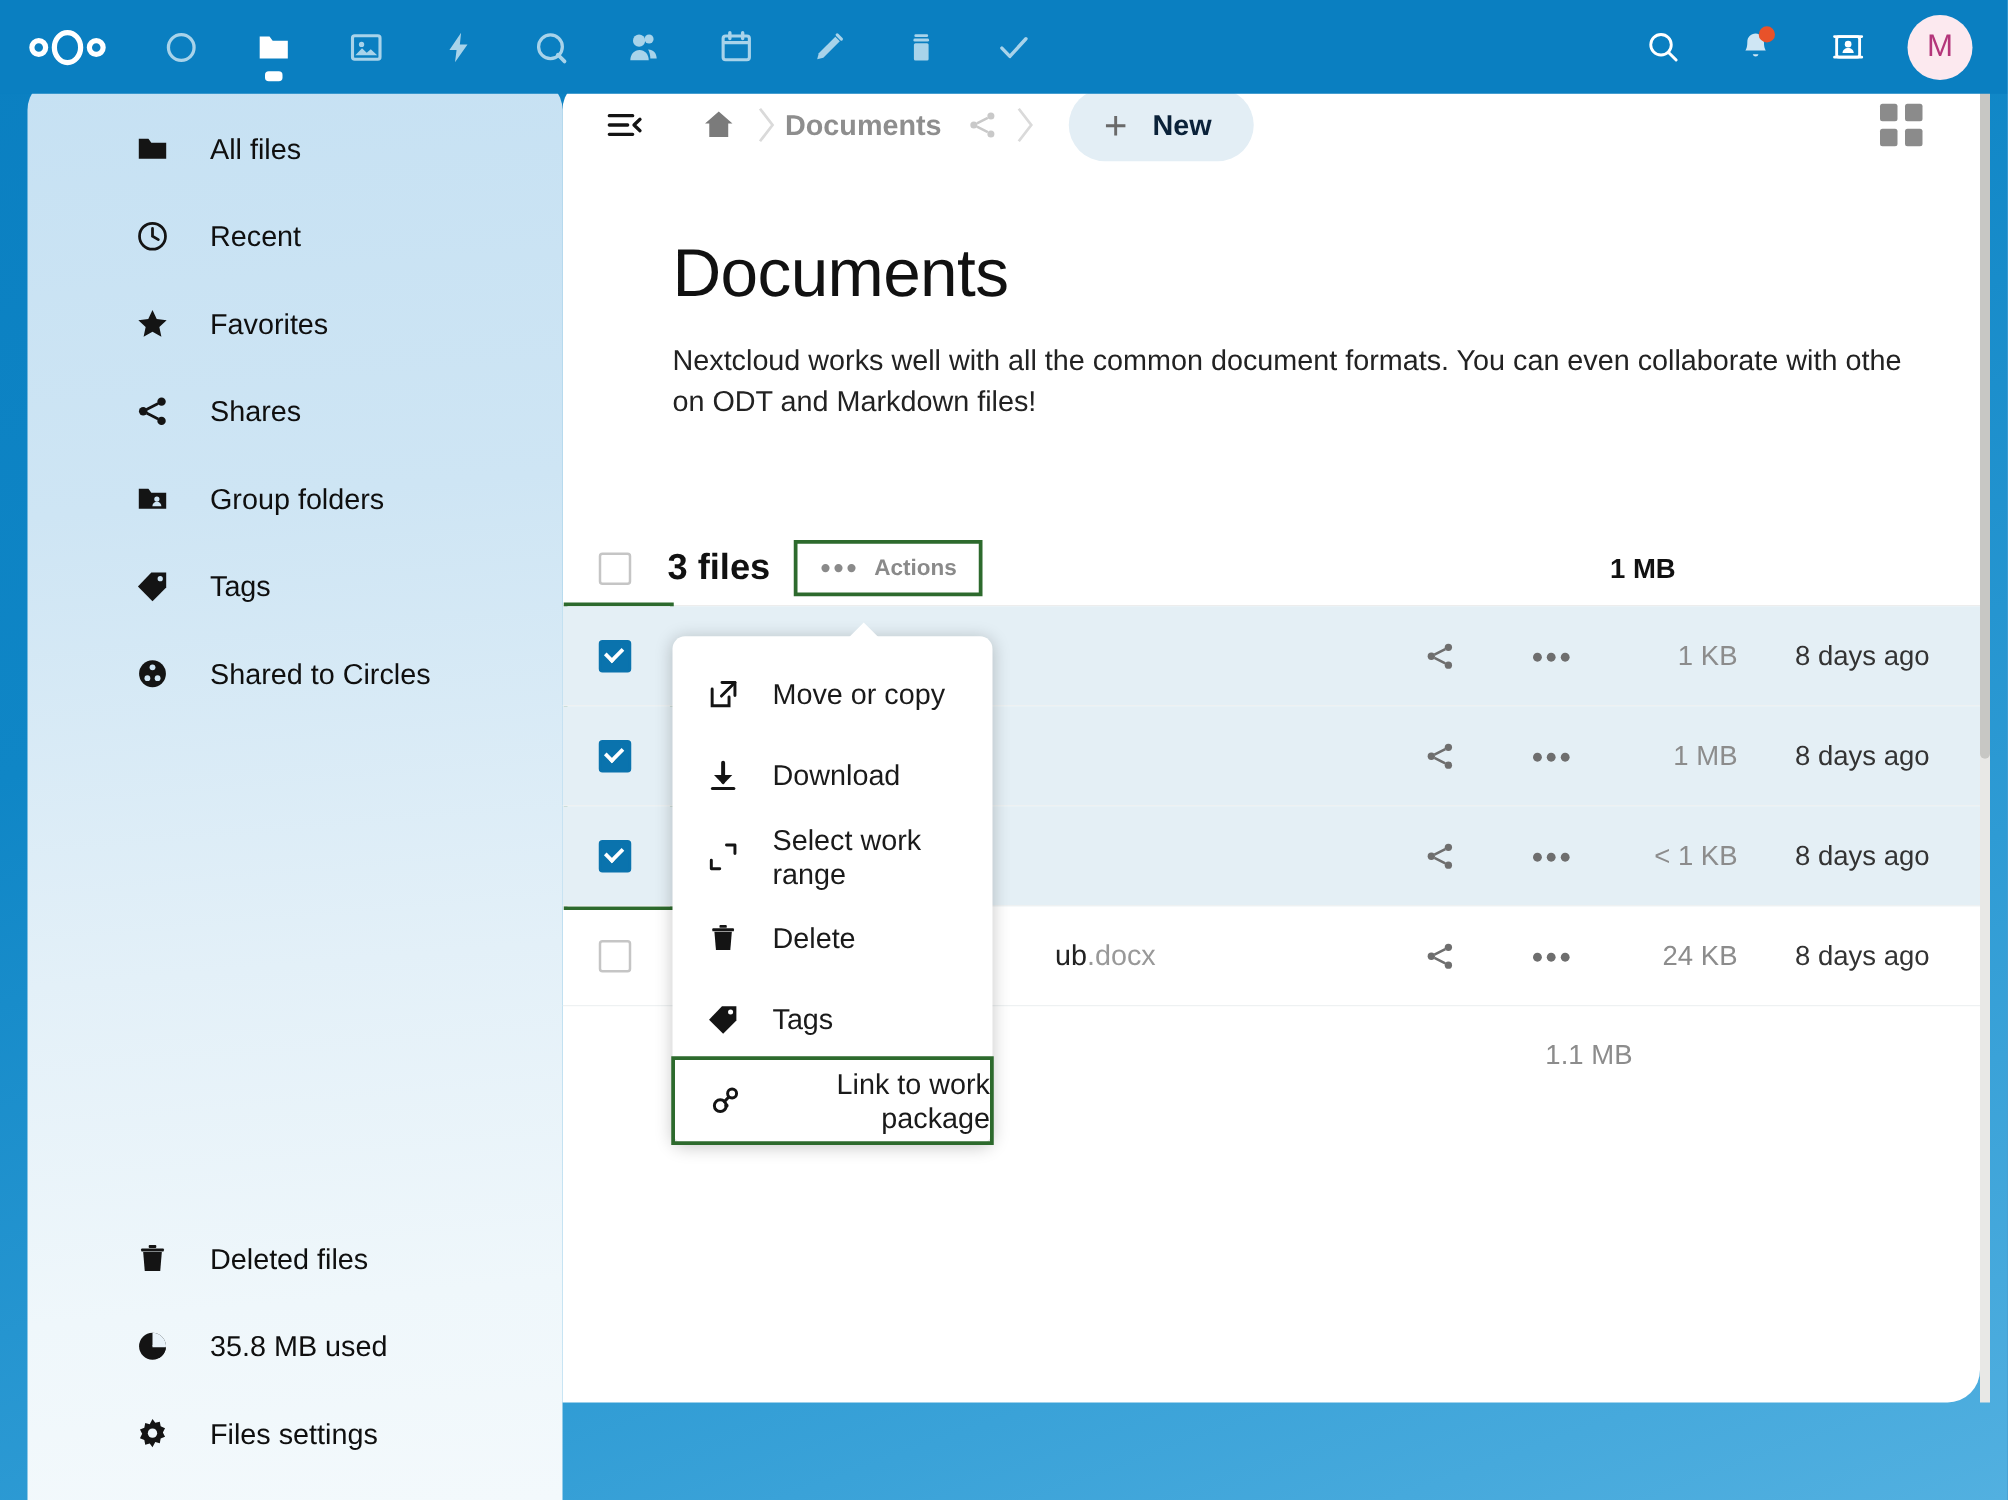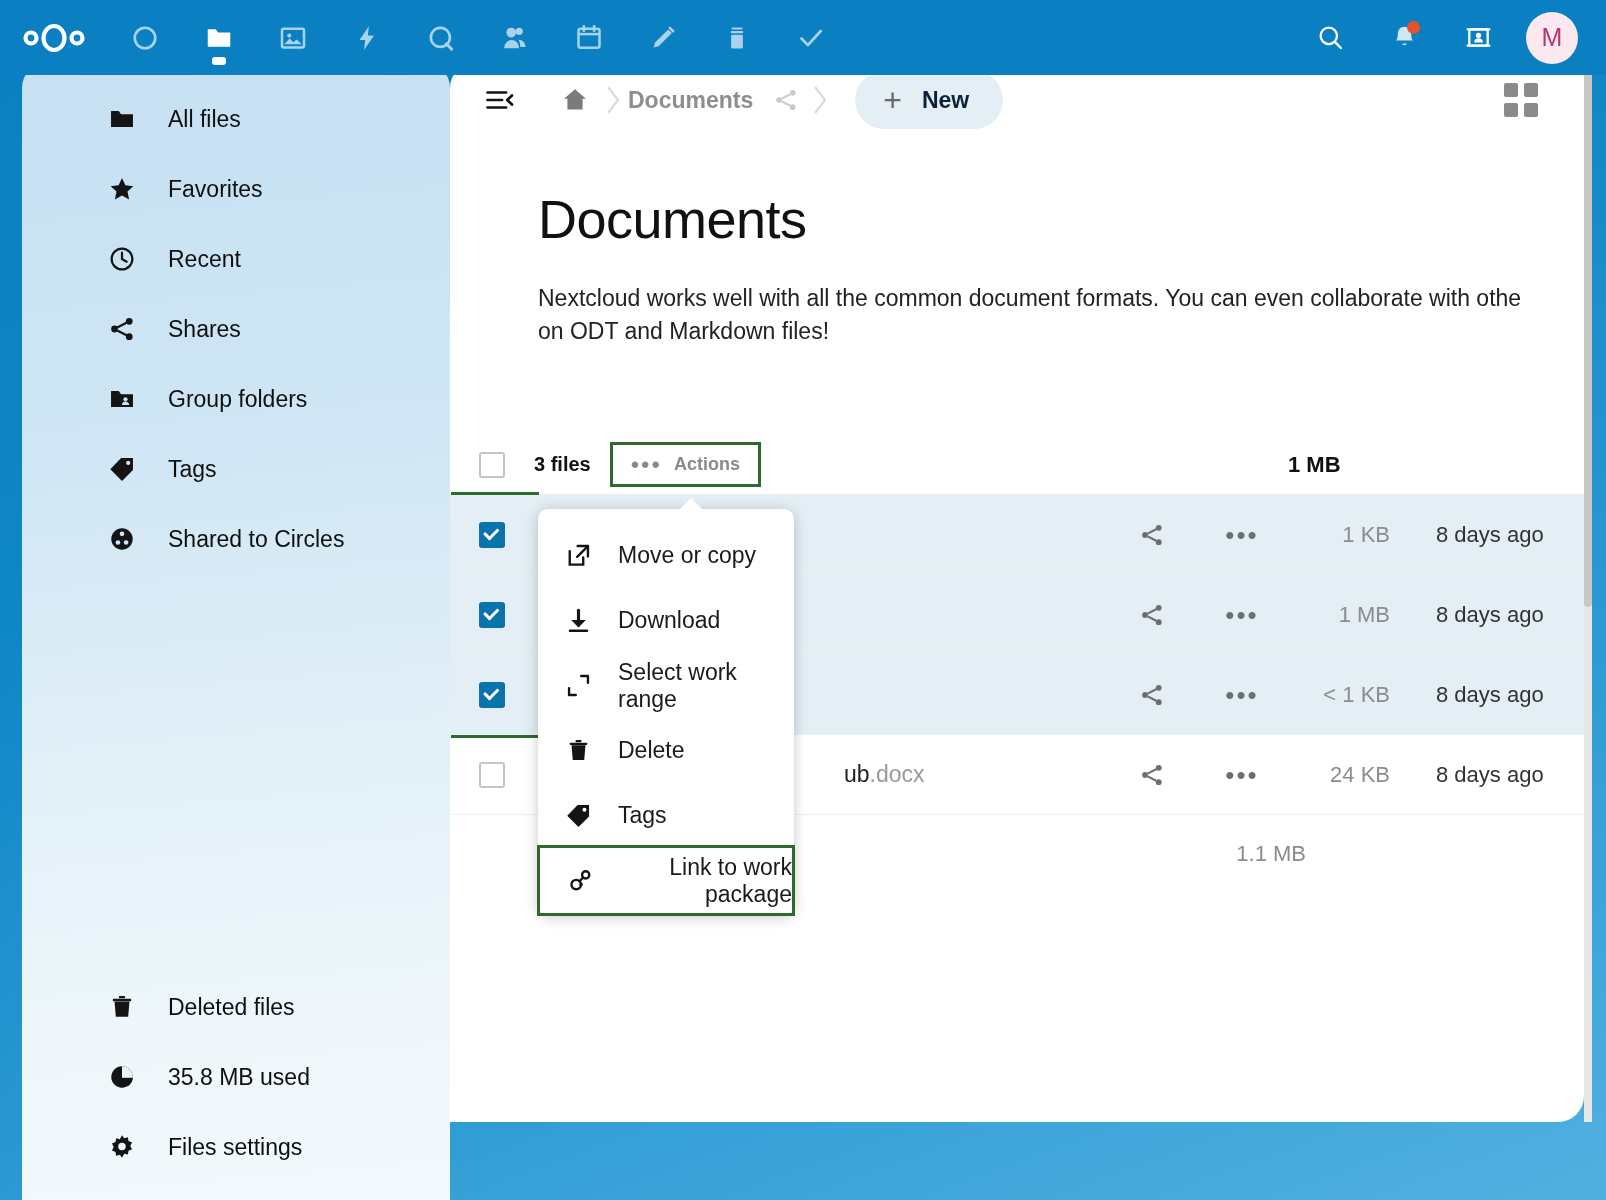--- a/index.html
+++ b/index.html
@@ -172,21 +172,21 @@
   }
   .grid-toggle span { background: #8b8b8b; border-radius: 2px; display: block; }
 
   
   .title-block { padding: 50px 0 0 88px; }
   .page-title {
     font-size: 54px; font-weight: 400; color: #111;
     letter-spacing: -0.5px;
   }
   .page-desc {
-    margin-top: 32px;
+    margin-top: 22px;
     font-size: 23px; color: #222; line-height: 1.42;
     width: 1010px;
     white-space: pre-line;
   }
 
   
   .table { margin-top: 88px; }
   .row {
     display: flex; align-items: center;
     height: 80px;
@@ -209,21 +209,21 @@
     background: #0a73ad; border-color: #0a73ad;
     display: flex; align-items: center; justify-content: center;
   }
   .cbox.checked::after {
     content: "";
     width: 11px; height: 6px;
     border-left: 3px solid #fff; border-bottom: 3px solid #fff;
     transform: rotate(-45deg) translate(1px,-2px);
   }
   .files-count {
-    font-size: 20px; font-weight: bold; color: #111;
+    font-size: 29px; font-weight: bold; color: #111;
     white-space: nowrap;
   }
   .actions-btn {
     margin-left: 22px;
     display: flex; align-items: center; gap: 12px;
     padding: 9px 18px;
     cursor: pointer; white-space: nowrap;
   }
   .actions-btn .dots { font-size: 24px; color: #8a8a8a; letter-spacing: 2px; line-height: 0.5; }
   .actions-btn .lbl { font-size: 18px; font-weight: bold; color: #8a8a8a; }
@@ -445,34 +445,34 @@
           <svg width="28" height="28" viewBox="0 0 24 24">
               <path d="M2.6 5.2h6.6l2 2.7h10.2v11H2.6z" fill="#141414"></path>
             </svg>
         </span>
         <span>All files</span>
       </div>
 
       <div class="side-item">
         <span class="sico">
           <svg width="28" height="28" viewBox="0 0 24 24">
+            <circle cx="12" cy="12" r="8.9" fill="none" stroke="#141414" stroke-width="1.9"></circle>
+            <path d="M12 6.6V12l4 2.3" fill="none" stroke="#141414" stroke-width="1.9" stroke-linecap="round"></path>
+          </svg>
+        </span>
+        <span>Recent</span>
+      </div>
+
+      <div class="side-item">
+        <span class="sico">
+          <svg width="28" height="28" viewBox="0 0 24 24">
               <path d="M12 2.6l2.9 6.2 6.8.8-5 4.6 1.4 6.7L12 17.5l-6.1 3.4 1.4-6.7-5-4.6 6.8-.8z" fill="#141414"></path>
             </svg>
         </span>
         <span>Favorites</span>
-      </div>
-
-      <div class="side-item">
-        <span class="sico">
-          <svg width="28" height="28" viewBox="0 0 24 24">
-            <circle cx="12" cy="12" r="8.9" fill="none" stroke="#141414" stroke-width="1.9"></circle>
-            <path d="M12 6.6V12l4 2.3" fill="none" stroke="#141414" stroke-width="1.9" stroke-linecap="round"></path>
-          </svg>
-        </span>
-        <span>Recent</span>
       </div>
 
       <div class="side-item">
         <span class="sico">
           <svg width="28" height="28" viewBox="0 0 24 24">
             <circle cx="18.2" cy="5.4" r="2.9" fill="#141414"></circle>
             <circle cx="5.6" cy="12" r="2.9" fill="#141414"></circle>
             <circle cx="18.2" cy="18.6" r="2.9" fill="#141414"></circle>
             <path d="M15.9 6.7L7.9 10.8M7.9 13.2l8 4.1" stroke="#141414" stroke-width="1.9"></path>
           </svg>

